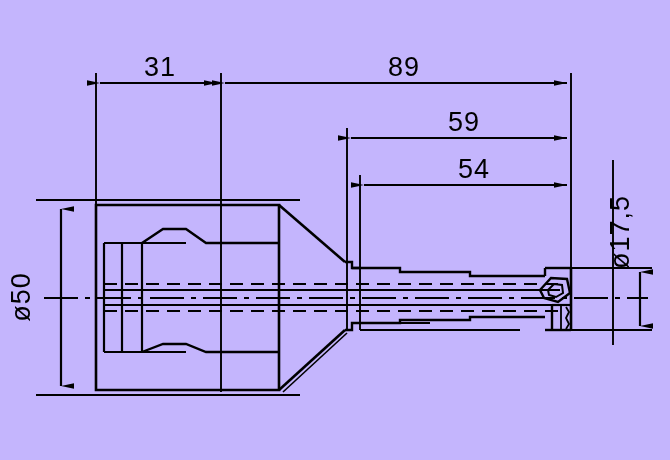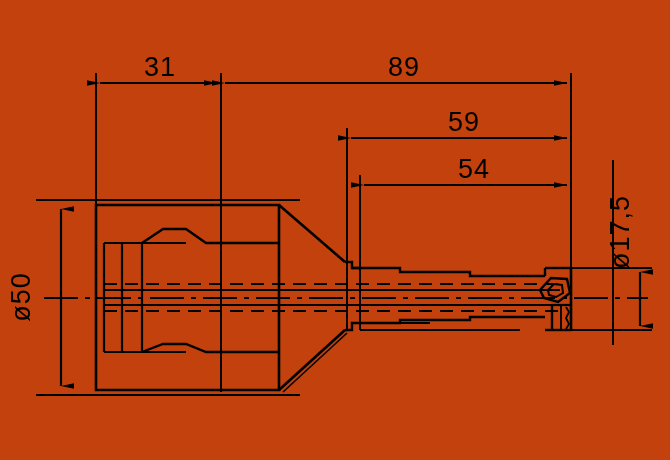--- a/index.html
+++ b/index.html
@@ -7,21 +7,21 @@
     padding: 0;
     background: #ffffff;
   }
   body {
     font-family: "Liberation Sans", sans-serif;
   }
   #drawing-root {
     position: relative;
     width: 670px;
     height: 460px;
-    background: #c2410c;
+    background: #c4b5fd;
     overflow: hidden;
   }
   #drawing-svg {
     display: block;
     width: 670px;
     height: 460px;
   }
   .dim-text {
     font-family: "Liberation Sans", sans-serif;
     font-size: 27px;

